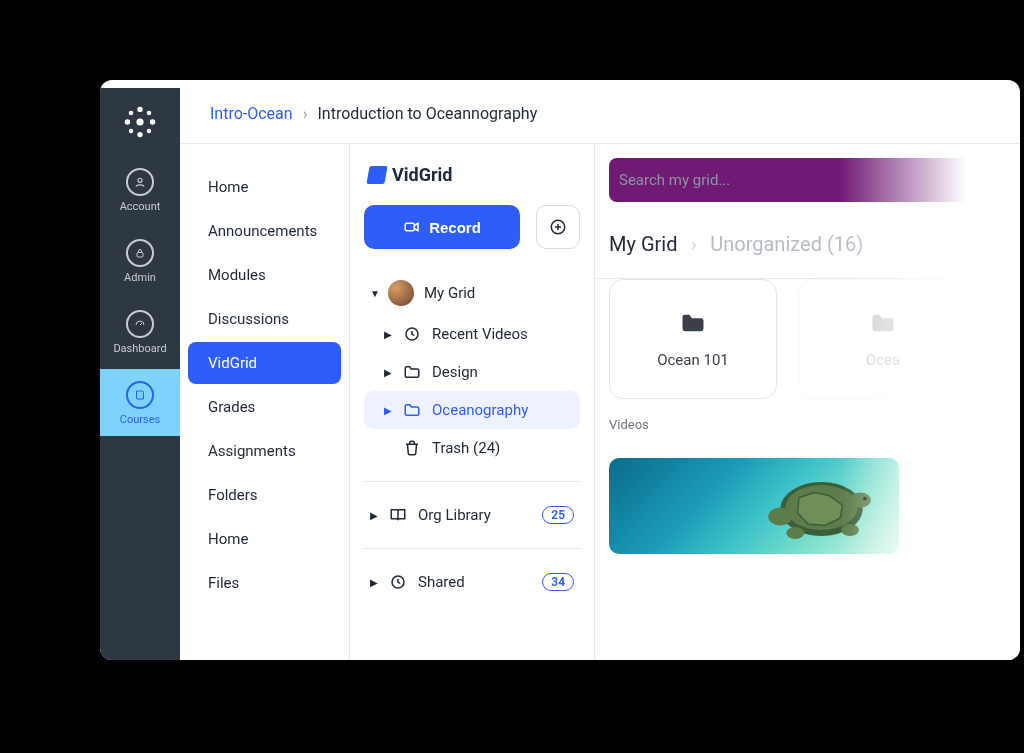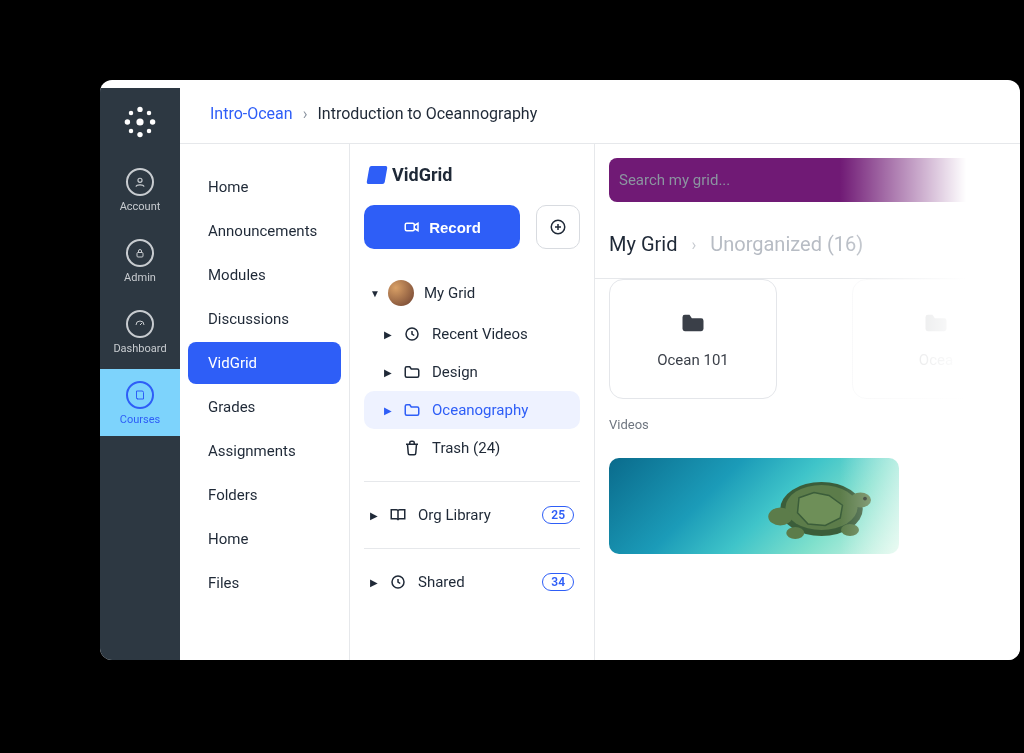--- a/index.html
+++ b/index.html
@@ -217,21 +217,21 @@
     color: #1f2937;
     border-bottom: 1px solid #e6e8eb;
   }
   .crumb2 .muted { color: #b7bcc4; }
   .crumb2 .sep { color: #c6cad0; font-size: 16px; }
   .section-h {
     font-size: 13px;
     color: #6f7680;
     padding: 18px 0 12px 14px;
   }
-  .folders { display: flex; gap: 22px; padding-left: 14px; justify-content: space-between; }
+  .folders { display: flex; gap: 22px; padding-left: 14px; }
   .folder {
     width: 168px; height: 120px;
     border: 1px solid #e4e6ea;
     border-radius: 14px;
     display: flex;
     flex-direction: column;
     align-items: center;
     justify-content: center;
     gap: 14px;
     cursor: pointer;

